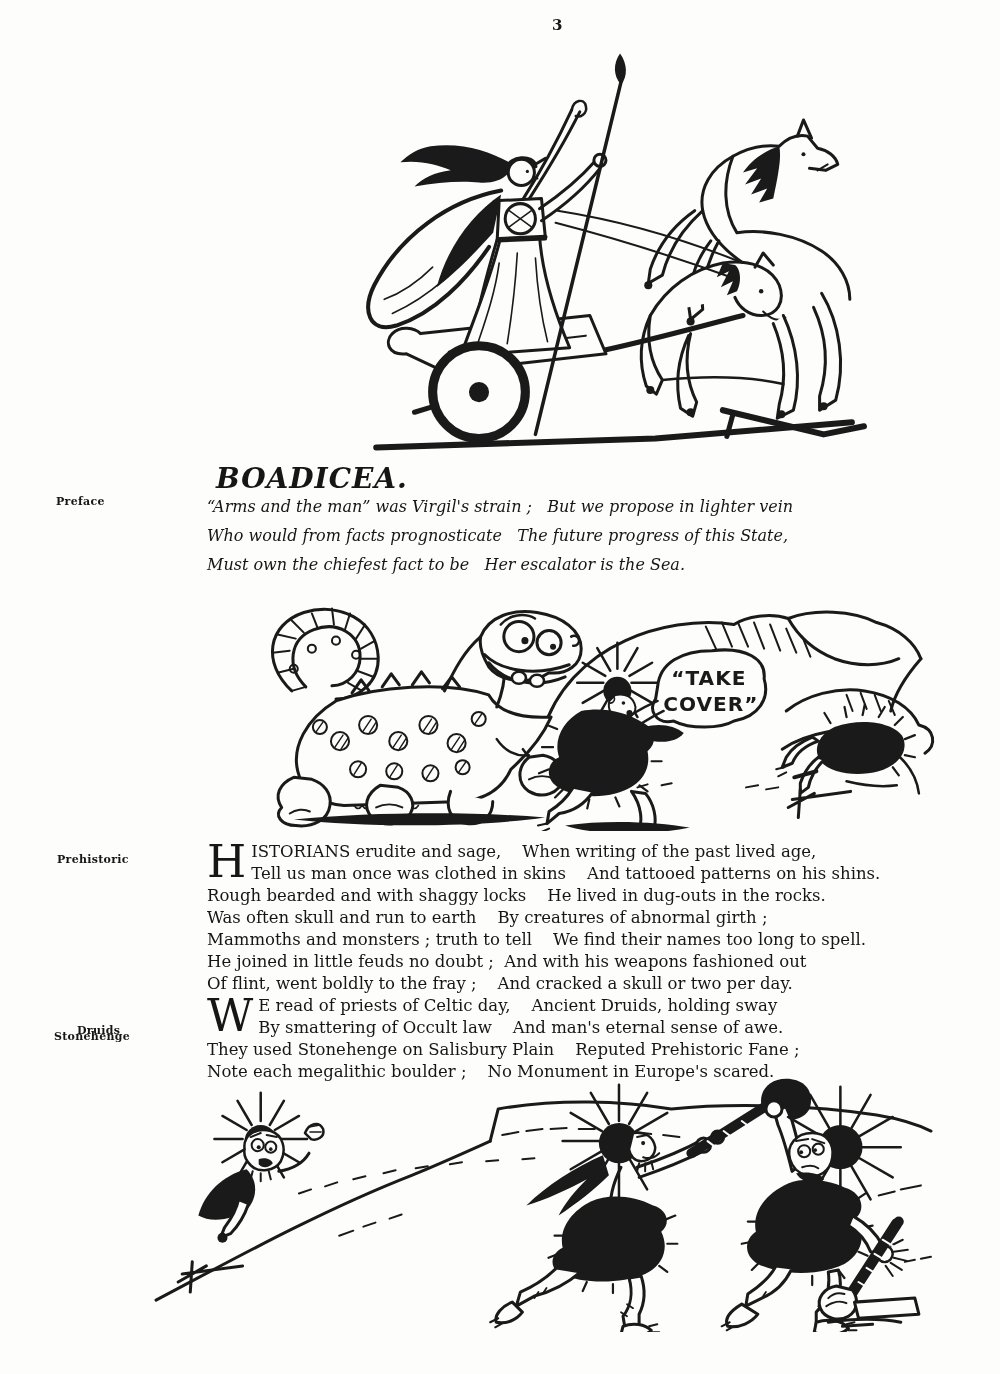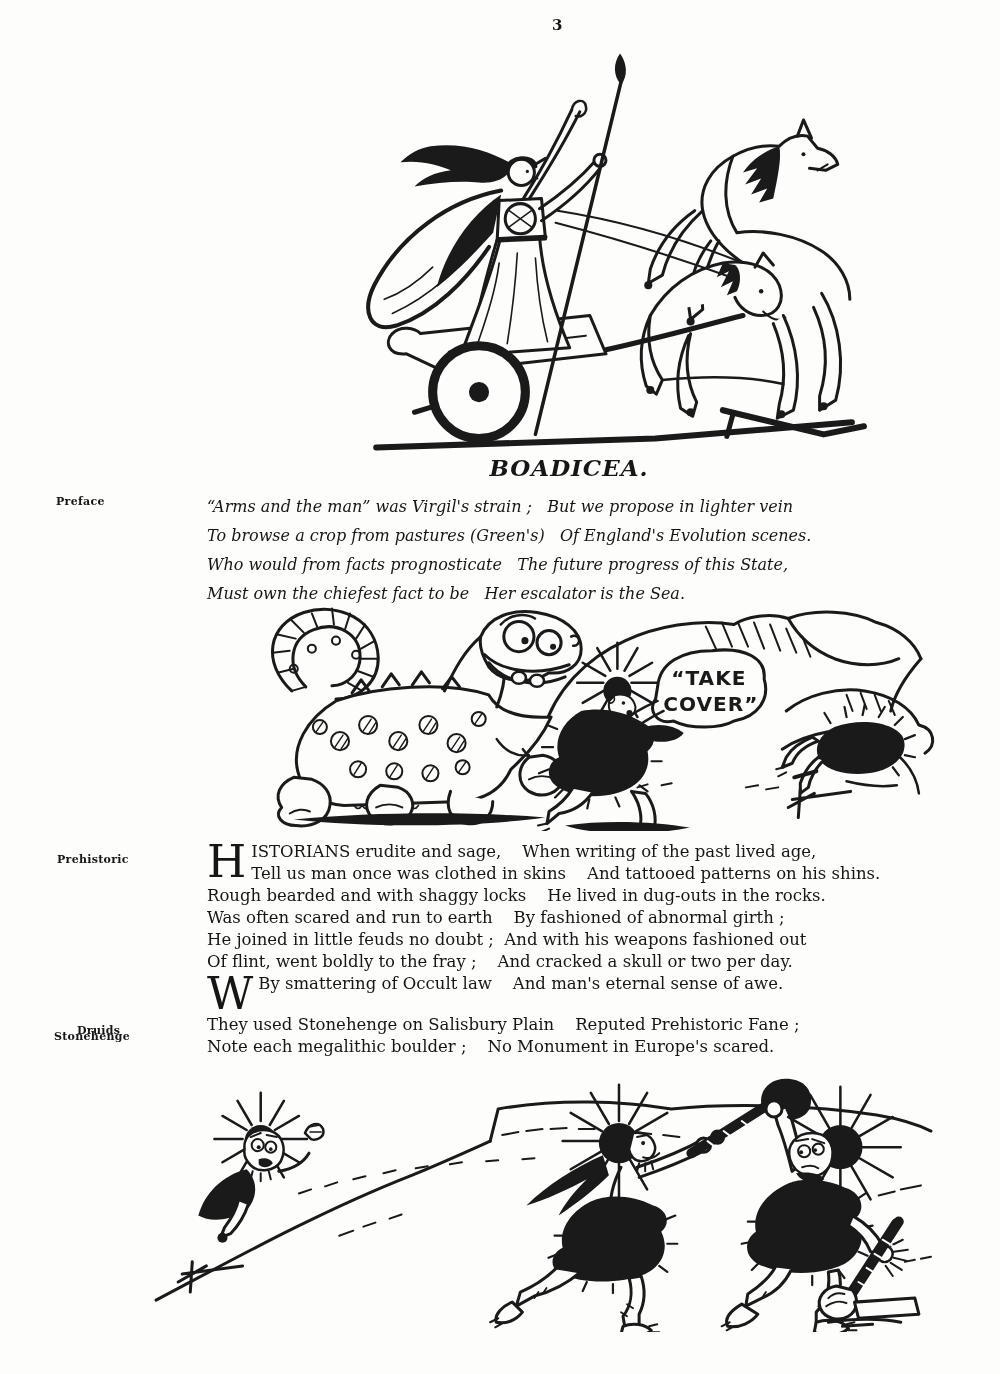--- a/index.html
+++ b/index.html
@@ -1,20 +1,20 @@
 <!DOCTYPE html>
 <html><head>
 <meta charset="utf-8">
 <style>
   html,body{margin:0;padding:0;background:#e8e8e8}
   .page{position:relative;width:1000px;height:1374px;background:#fefefdl;background:#fdfdfc;
         font-family:"DejaVu Serif","Liberation Serif",serif;color:#161616;overflow:hidden}
   .pageno{position:absolute;left:552px;top:16px;font-size:15px;font-weight:bold}
-  .title{position:absolute;left:208px;top:454px;width:722px;margin:0;text-align:center;
-         font-style:italic;font-size:23px;font-weight:600;letter-spacing:1px}
+  .title{position:absolute;left:208px;top:454px;width:722px;margin:8px;text-align:left;
+         font-style:italic;font-size:28px;font-weight:600;letter-spacing:1px}
   .margin-label{position:absolute;font-weight:bold;font-size:11px;letter-spacing:.3px}
   .ml-preface{left:56px;top:495px}
   .ml-prehistoric{left:57px;top:853px}
   .ml-druids{left:77px;top:1024px}
   .ml-stonehenge{left:54px;top:1030px}
   .preface{position:absolute;left:207px;top:492px;width:745px;font-style:italic;
            font-size:16px;line-height:29px}
   .verse{position:absolute;left:207px;top:841px;width:700px;font-size:16.5px;line-height:22px}
   .line{white-space:pre-wrap}
   .caprow{display:flex;align-items:flex-start}
@@ -112,21 +112,20 @@
         <path class="fillink" d="M270,2 C277,12 278,24 271,33 C263,24 263,12 270,2 Z"></path>
       </g>
     </g>
   </svg>
 
   <h1 class="title">BOADICEA.</h1>
 
   <div class="margin-label ml-preface">Preface</div>
   <div class="preface">
     <div class="line">“Arms and the man” was Virgil's strain ;   But we propose in lighter vein</div>
-    <div class="line">To browse a crop from pastures (Green's)   Of England's Evolution scenes.</div>
     <div class="line">Who would from facts prognosticate   The future progress of this State,</div>
     <div class="line">Must own the chiefest fact to be   Her escalator is the Sea.</div>
   </div>
 
   <svg class="illus-2" width="794" height="234" viewBox="0 0 790 230">
     <g class="ink">
 
       <g>
         <path d="M398,132 C410,92 440,60 480,42 C510,28 552,20 588,26 C600,18 624,14 642,20 C668,10 706,12 730,24 C752,30 768,44 774,60"></path>
         <path d="M642,20 C652,38 668,52 688,60 C710,68 734,68 752,60"></path>
@@ -239,26 +238,28 @@
 
   <div class="verse">
     <div class="caprow">
       <span class="dropcap">H</span>
       <div>
         <div class="line">ISTORIANS erudite and sage,    When writing of the past lived age,</div>
         <div class="line">Tell us man once was clothed in skins    And tattooed patterns on his shins.</div>
       </div>
     </div>
     <div class="line">Rough bearded and with shaggy locks    He lived in dug-outs in the rocks.</div>
-    <div class="line">Was often scared and run to earth    By fashioned of abnormal girth ;</div>
+    <div class="line">Was often skull and run to earth    By creatures of abnormal girth ;</div>
+    <div class="line">Mammoths and monsters ; truth to tell    We find their names too long to spell.</div>
     <div class="line">He joined in little feuds no doubt ;  And with his weapons fashioned out</div>
     <div class="line">Of flint, went boldly to the fray ;    And cracked a skull or two per day.</div>
     <div class="caprow">
       <span class="dropcap">W</span>
       <div>
+        <div class="line">E read of priests of Celtic day,    Ancient Druids, holding sway</div>
         <div class="line">By smattering of Occult law    And man's eternal sense of awe.</div>
       </div>
     </div>
     <div class="line">They used Stonehenge on Salisbury Plain    Reputed Prehistoric Fane ;</div>
     <div class="line">Note each megalithic boulder ;    No Monument in Europe's scared.</div>
   </div>
 
   <svg class="illus-3" width="790" height="258" viewBox="0 0 785 255">
     <g class="ink">
 

